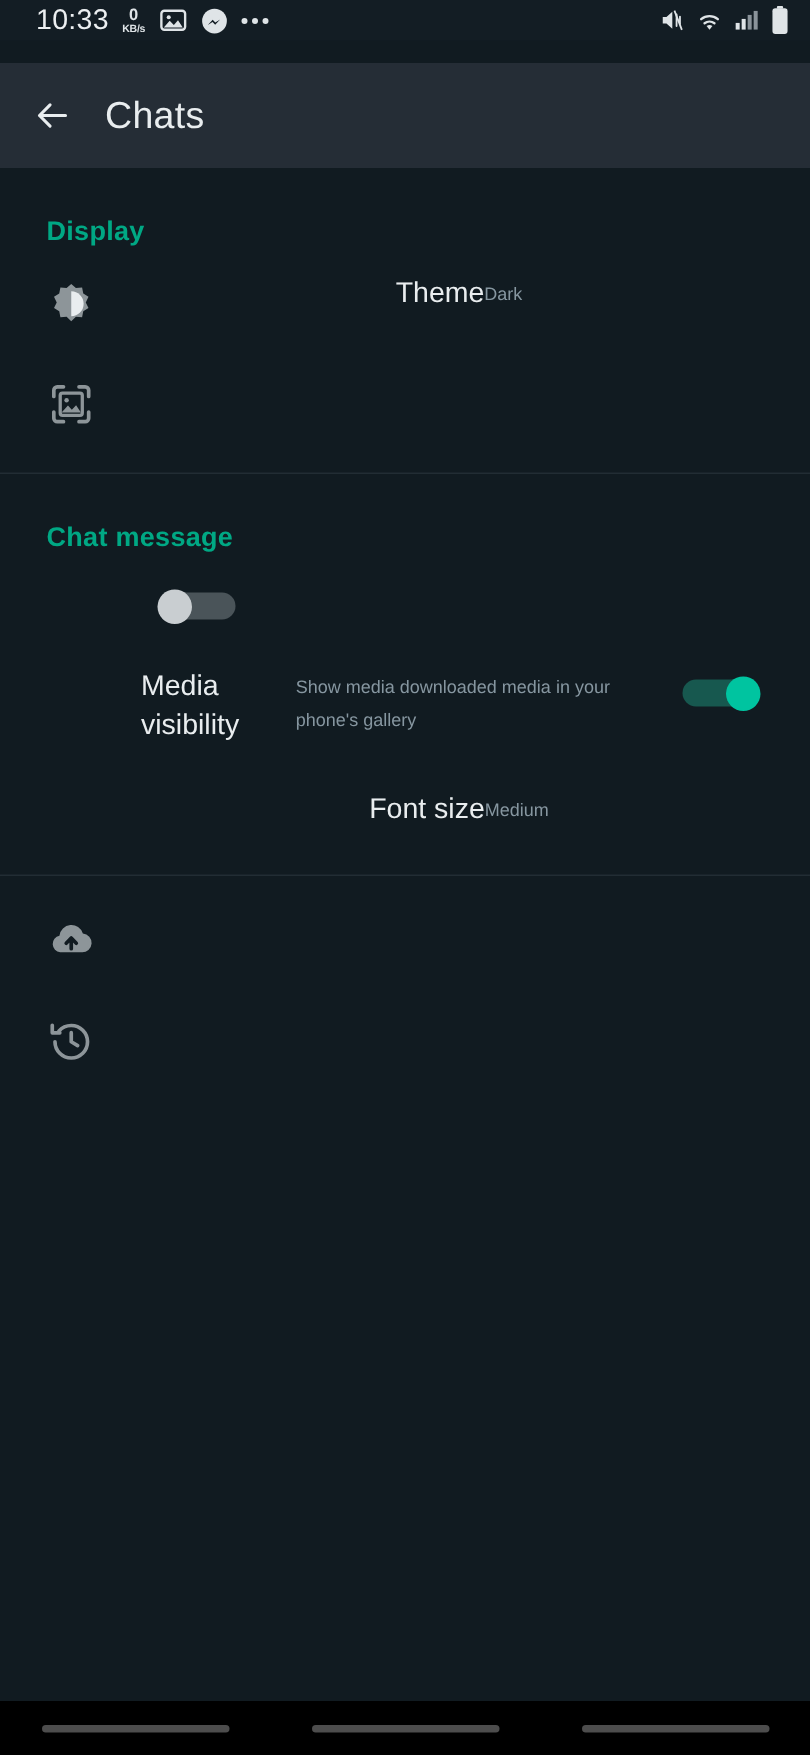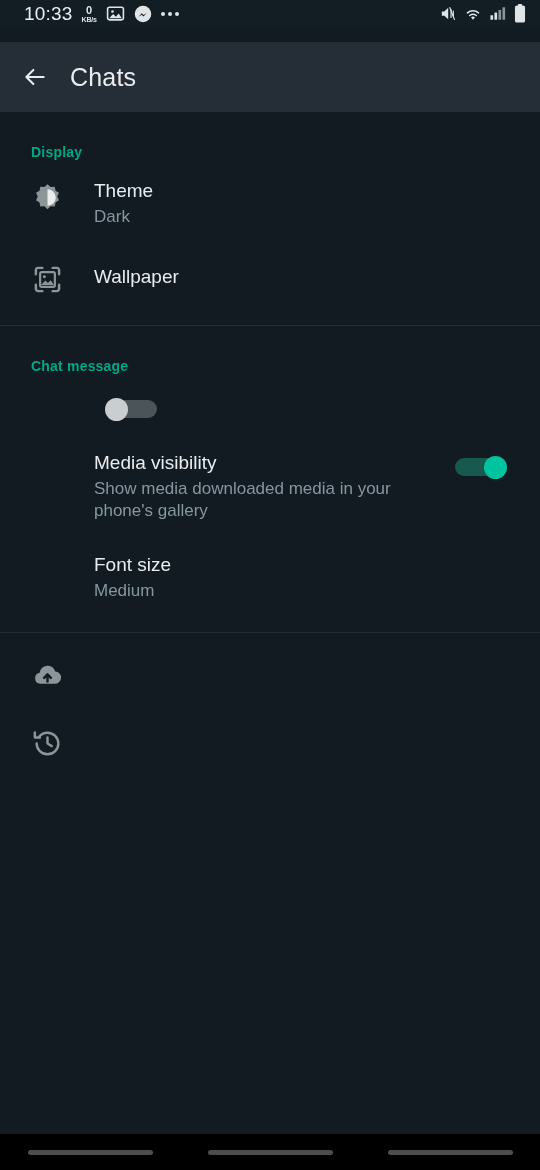--- a/index.html
+++ b/index.html
@@ -33,37 +33,37 @@
     position:absolute; top:42px; left:0; width:540px; height:70px;
     background:#252d36; display:flex; align-items:center;
   }
   .back-btn{ width:70px; height:70px; display:flex; align-items:center; justify-content:center; cursor:pointer; }
   .appbar-title{ color:#e9edef; font-size:25px; font-weight:normal; letter-spacing:.2px; }
 
   
   .content{ position:absolute; top:112px; left:0; width:540px; bottom:36px; background:#111b21; }
   .section{ padding:0; }
   .section-title{
-    color:#00a884; font-size:14px; font-weight:bold; letter-spacing:.2px;
+    color:#00a884; font-size:18px; font-weight:bold; letter-spacing:.2px;
     padding:32px 0 0 31px;
   }
   .divider{ height:1px; background:#222d34; width:100%; }
 
   .row{
     display:flex; align-items:flex-start;
     padding:14px 22px 14px 0; cursor:pointer; position:relative;
   }
   .row-icon{
     width:94px; min-width:94px; display:flex; align-items:flex-start; justify-content:center;
     padding-top:4px;
   }
   .row-icon.center{ align-items:center; padding-top:0; }
-  .row-body{ flex:1; display:flex; flex-direction:column; justify-content:center; }
+  .row-body{ flex:1; display:flex; flex-direction:row; justify-content:center; }
   .row-title{ color:#e9edef; font-size:19px; line-height:26px; }
-  .row-sub{ color:#8696a0; font-size:17px; line-height:22px; margin-top:2px; max-width:350px; }
+  .row-sub{ color:#8696a0; font-size:12px; line-height:22px; margin-top:2px; max-width:350px; }
   .row-toggle{ width:74px; min-width:74px; display:flex; align-items:flex-start; justify-content:center; padding-top:6px; }
 
   
   .switch{ position:relative; width:52px; height:22px; }
   .switch .track{ position:absolute; top:2px; left:8px; width:44px; height:18px; border-radius:9px; }
   .switch .knob{ position:absolute; top:0; width:23px; height:23px; border-radius:50%; }
   .switch.off .track{ background:#4a5459; }
   .switch.off .knob{ left:0; background:#c9ced1; }
   .switch.on .track{ background:#17584f; left:0; }
   .switch.on .knob{ right:0; background:#00c4a0; }
@@ -183,23 +183,20 @@
         <div class="row-icon center">
           <span>
             <svg width="31" height="31" viewBox="0 0 24 24">
               <path d="M3 8V4.8A1.8 1.8 0 014.8 3H8M16 3h3.2A1.8 1.8 0 0121 4.8V8M21 16v3.2a1.8 1.8 0 01-1.8 1.8H16M8 21H4.8A1.8 1.8 0 013 19.2V16" fill="none" stroke="#8d9599" stroke-width="1.9" stroke-linecap="round"></path>
               <rect x="6.3" y="6.3" width="11.4" height="11.4" rx="1.2" fill="none" stroke="#8d9599" stroke-width="1.7"></rect>
               <circle cx="9.6" cy="9.9" r="1.15" fill="#8d9599"></circle>
               <path d="M7 16.3l3.3-3.6 2 2.1 2.2-2.3 2.5 3.8z" fill="#8d9599"></path>
             </svg>
           </span>
         </div>
-        <div class="row-body">
-          <div class="row-title">Wallpaper</div>
-        </div>
       </div>
     </div>
 
     <div class="divider"></div>
 
     <div class="section">
       <div class="section-title">Chat message</div>
 
       <div class="row" style="padding-top:18px;padding-left:0;">
         <div class="row-icon"></div>

